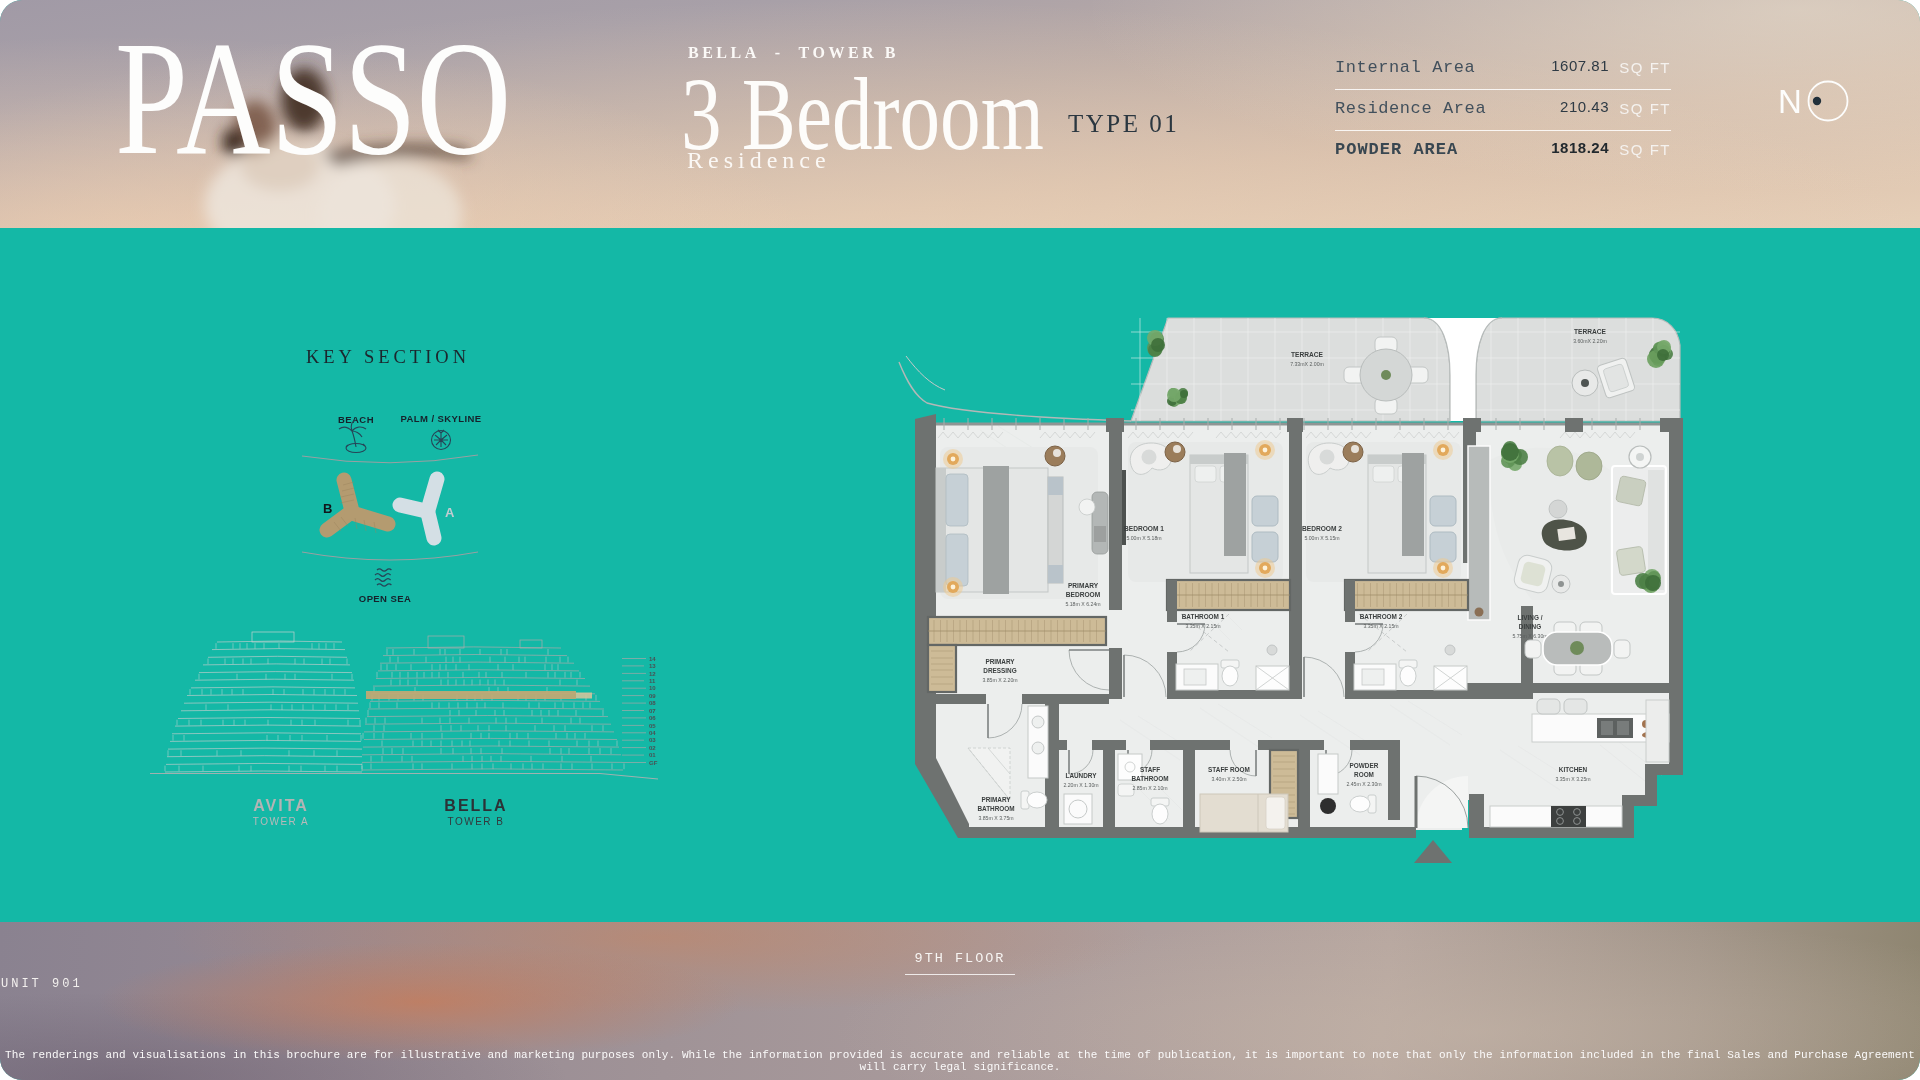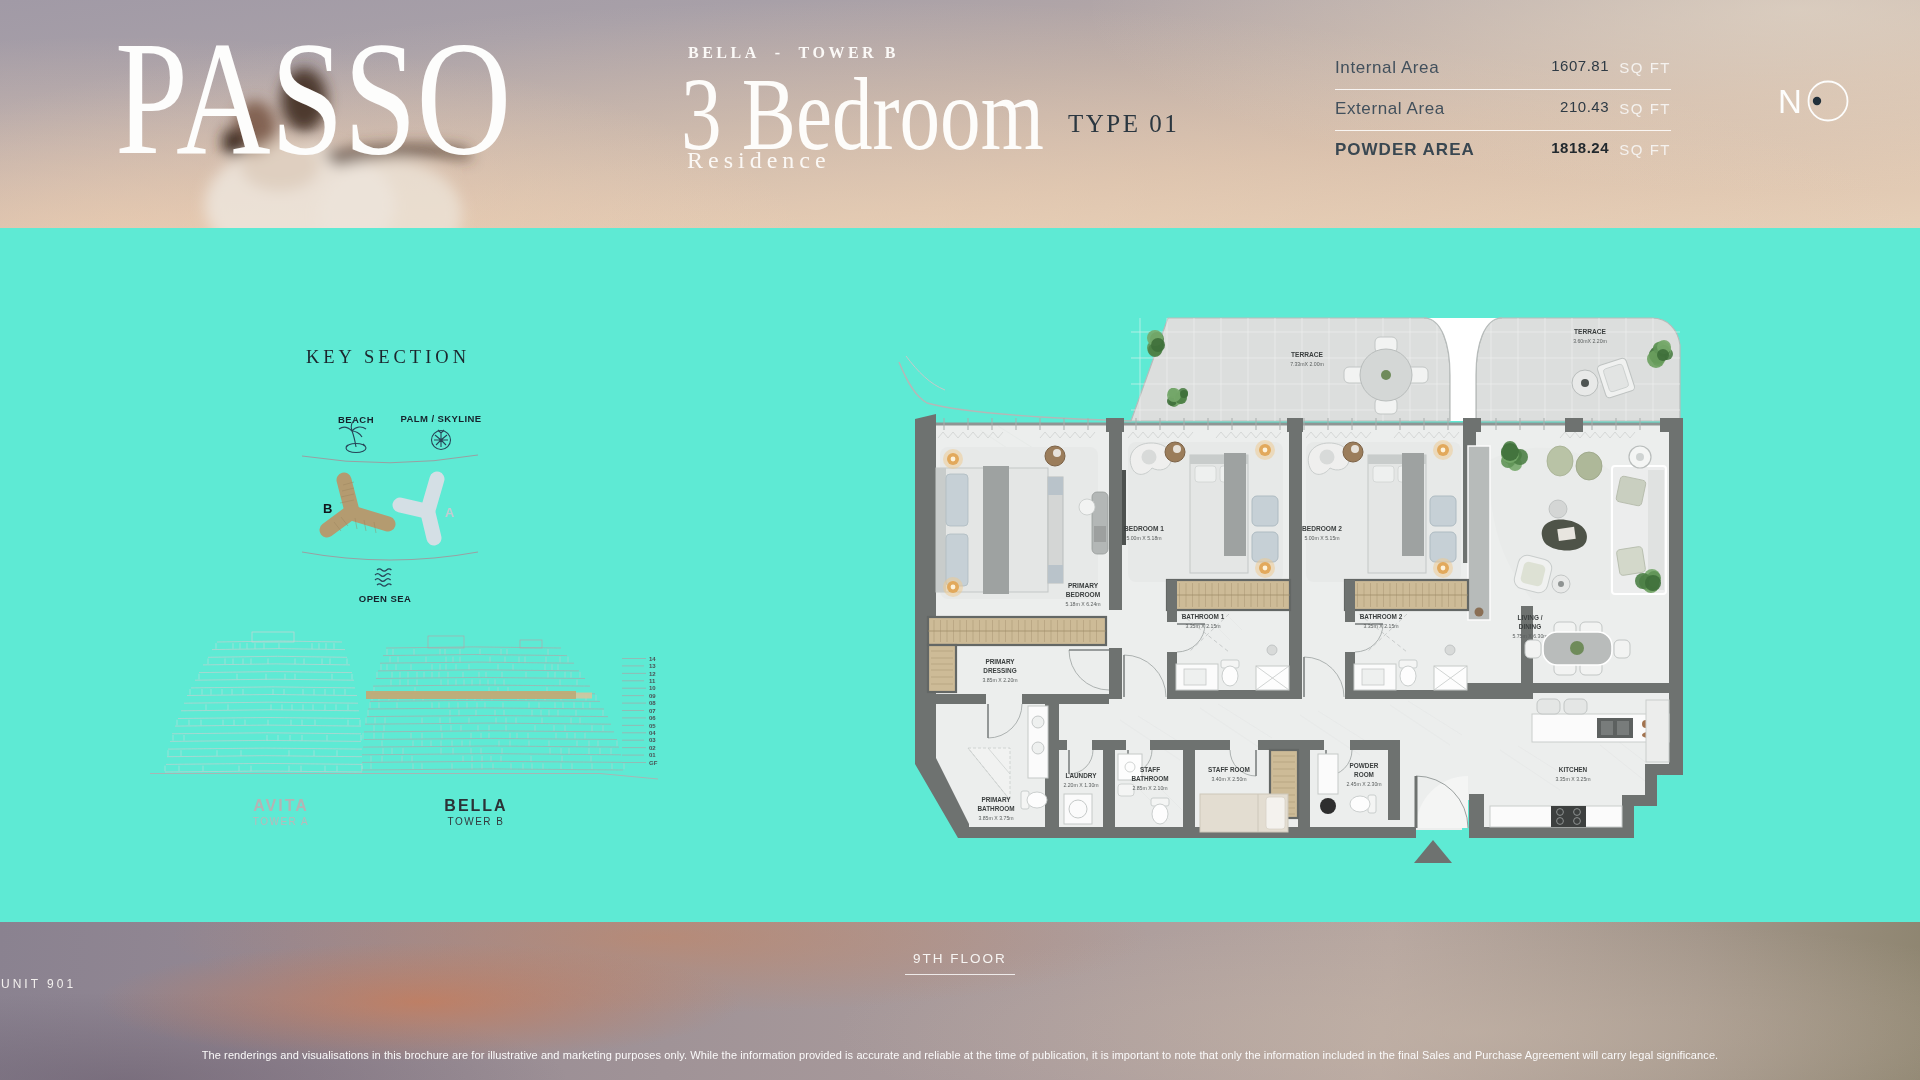--- a/index.html
+++ b/index.html
@@ -1,49 +1,49 @@
 <!DOCTYPE html>
 <html><head>
 <meta charset="utf-8">
 <style>
   html,body{margin:0;padding:0;background:#fff;}
-  #page{position:relative;width:1920px;height:1080px;overflow:hidden;background:#5eead4;font-family:"Liberation Sans",sans-serif;}
+  #page{position:relative;width:1920px;height:1080px;overflow:hidden;background:#14b8a6;font-family:"Liberation Sans",sans-serif;border-radius:22px;}
   .abs{position:absolute;}
   
   #header{position:absolute;left:0;top:0;width:1920px;height:228px;overflow:hidden;
     background:
       radial-gradient(1100px 280px at 1800px 10px, rgba(232,222,206,.6), rgba(232,222,206,0) 65%),
       radial-gradient(1000px 320px at 120px 260px, rgba(246,212,180,.7), rgba(246,212,180,0) 70%),
       radial-gradient(1500px 400px at 850px 300px, rgba(240,214,186,.75), rgba(240,214,186,0) 75%),
       linear-gradient(172deg, #a19aa6 0%, #a8a0a8 22%, #bcaca6 45%, #d3bba9 68%, #e0c8b2 88%, #e6cfb8 100%);}
   #logo{position:absolute;left:115px;top:38px;color:#fdfdfc;
     font-family:"Liberation Serif",serif;font-size:164px;font-weight:400;line-height:120px;
     letter-spacing:0px;transform:scale(0.80,1);transform-origin:0 0;white-space:nowrap;}
   .htitle{color:#fff;font-family:Liberation Serif, serif;}
   #h-sub{position:absolute;left:688px;top:44px;font-size:16px;letter-spacing:3.5px;color:#fbf9f7;font-weight:bold;}
   #h-big{position:absolute;left:681px;top:62px;font-family:"Liberation Serif",serif;font-size:104px;line-height:104px;color:#fdfcfa;letter-spacing:0px;transform:scale(0.78,1);transform-origin:0 0;white-space:nowrap;}
   #h-type{position:absolute;left:1068px;top:110px;font-family:"Liberation Serif",serif;font-size:25px;letter-spacing:2.5px;color:#2b3740;}
   #h-res{position:absolute;left:687px;top:147px;font-family:"Liberation Serif",serif;font-size:24px;letter-spacing:5px;color:#fbf8f5;}
   
   #atable{position:absolute;left:1335px;top:49px;width:336px;}
   .arow{position:relative;height:40px;}
-  .arow .lab{position:absolute;left:0;top:9px;font-size:17px;color:#42505c;letter-spacing:.6px;}
+  .arow .lab{position:absolute;left:0;top:9px;font-size:17px;color:#42505c;letter-spacing:.6px;font-family:Liberation Mono, monospace;}
   .arow .val{position:absolute;right:62px;top:8px;font-size:15px;color:#2e3a44;letter-spacing:.5px;}
   .arow .unit{position:absolute;right:0px;top:10px;font-size:15px;color:#f5f2ef;letter-spacing:1.5px;}
   .adiv{height:1px;background:rgba(255,255,255,.85);}
   
   #compass{position:absolute;left:1770px;top:70px;width:110px;height:70px;}
   
   #footer{position:absolute;left:0;top:922px;width:1920px;height:158px;overflow:hidden;
     background:
       radial-gradient(460px 85px at 420px 80px, rgba(205,122,82,.7), rgba(205,122,82,0) 70%),
       radial-gradient(700px 110px at 660px 15px, rgba(200,132,95,.55), rgba(200,132,95,0) 70%),
       radial-gradient(900px 160px at 1480px 110px, rgba(198,182,168,.55), rgba(198,182,168,0) 72%),
       radial-gradient(600px 120px at 120px 160px, rgba(95,82,100,.45), rgba(95,82,100,0) 75%),
-      linear-gradient(95deg,#8a8290 0%,#948893 15%,#a09397 35%,#ab9c9c 55%,#b7a7a0 72%,#a3968a 88%,#8e8570 100%);}
+      linear-gradient(95deg,#8a8290 0%,#948893 15%,#a09397 35%,#ab9c9c 55%,#b7a7a0 72%,#a3968a 88%,#8e8570 100%); font-family: Liberation Mono, monospace;}
   #footer .inner{position:relative;width:100%;height:100%;}
   #f-floor{position:absolute;left:0;top:29px;width:100%;text-align:center;color:#f7f5f3;font-size:13.5px;letter-spacing:2px;}
   #f-line{position:absolute;left:905px;top:52px;width:110px;height:1px;background:rgba(255,255,255,.8);}
   #f-unit{position:absolute;left:1px;top:55px;width:100%;text-align:left;color:#f3f0ee;font-size:12px;letter-spacing:3px;}
   #f-disc{position:absolute;left:0;top:127px;width:100%;text-align:center;color:#fbfafa;font-size:11px;letter-spacing:.1px;}
   svg{font-family:"Liberation Sans",sans-serif;}
 </style>
 </head>
 <body>
 <div id="page">
@@ -75,21 +75,21 @@
     <div id="h-res" class="htitle">Residence</div>
 
     <div id="atable">
       <div class="arow">
           <span class="lab">Internal Area</span>
           <span class="val">1607.81</span>
           <span class="unit">SQ FT</span>
         </div>
       <div class="adiv"></div>
       <div class="arow">
-          <span class="lab">External Area</span>
+          <span class="lab">Residence Area</span>
           <span class="val">210.43</span>
           <span class="unit">SQ FT</span>
         </div>
       <div class="adiv"></div>
       <div class="arow">
           <span class="lab" style="font-weight:bold;color:#394751;letter-spacing:1px">POWDER AREA</span>
           <span class="val" style="font-weight:bold;color:#22292e">1818.24</span>
           <span class="unit">SQ FT</span>
         </div>
     </div>

